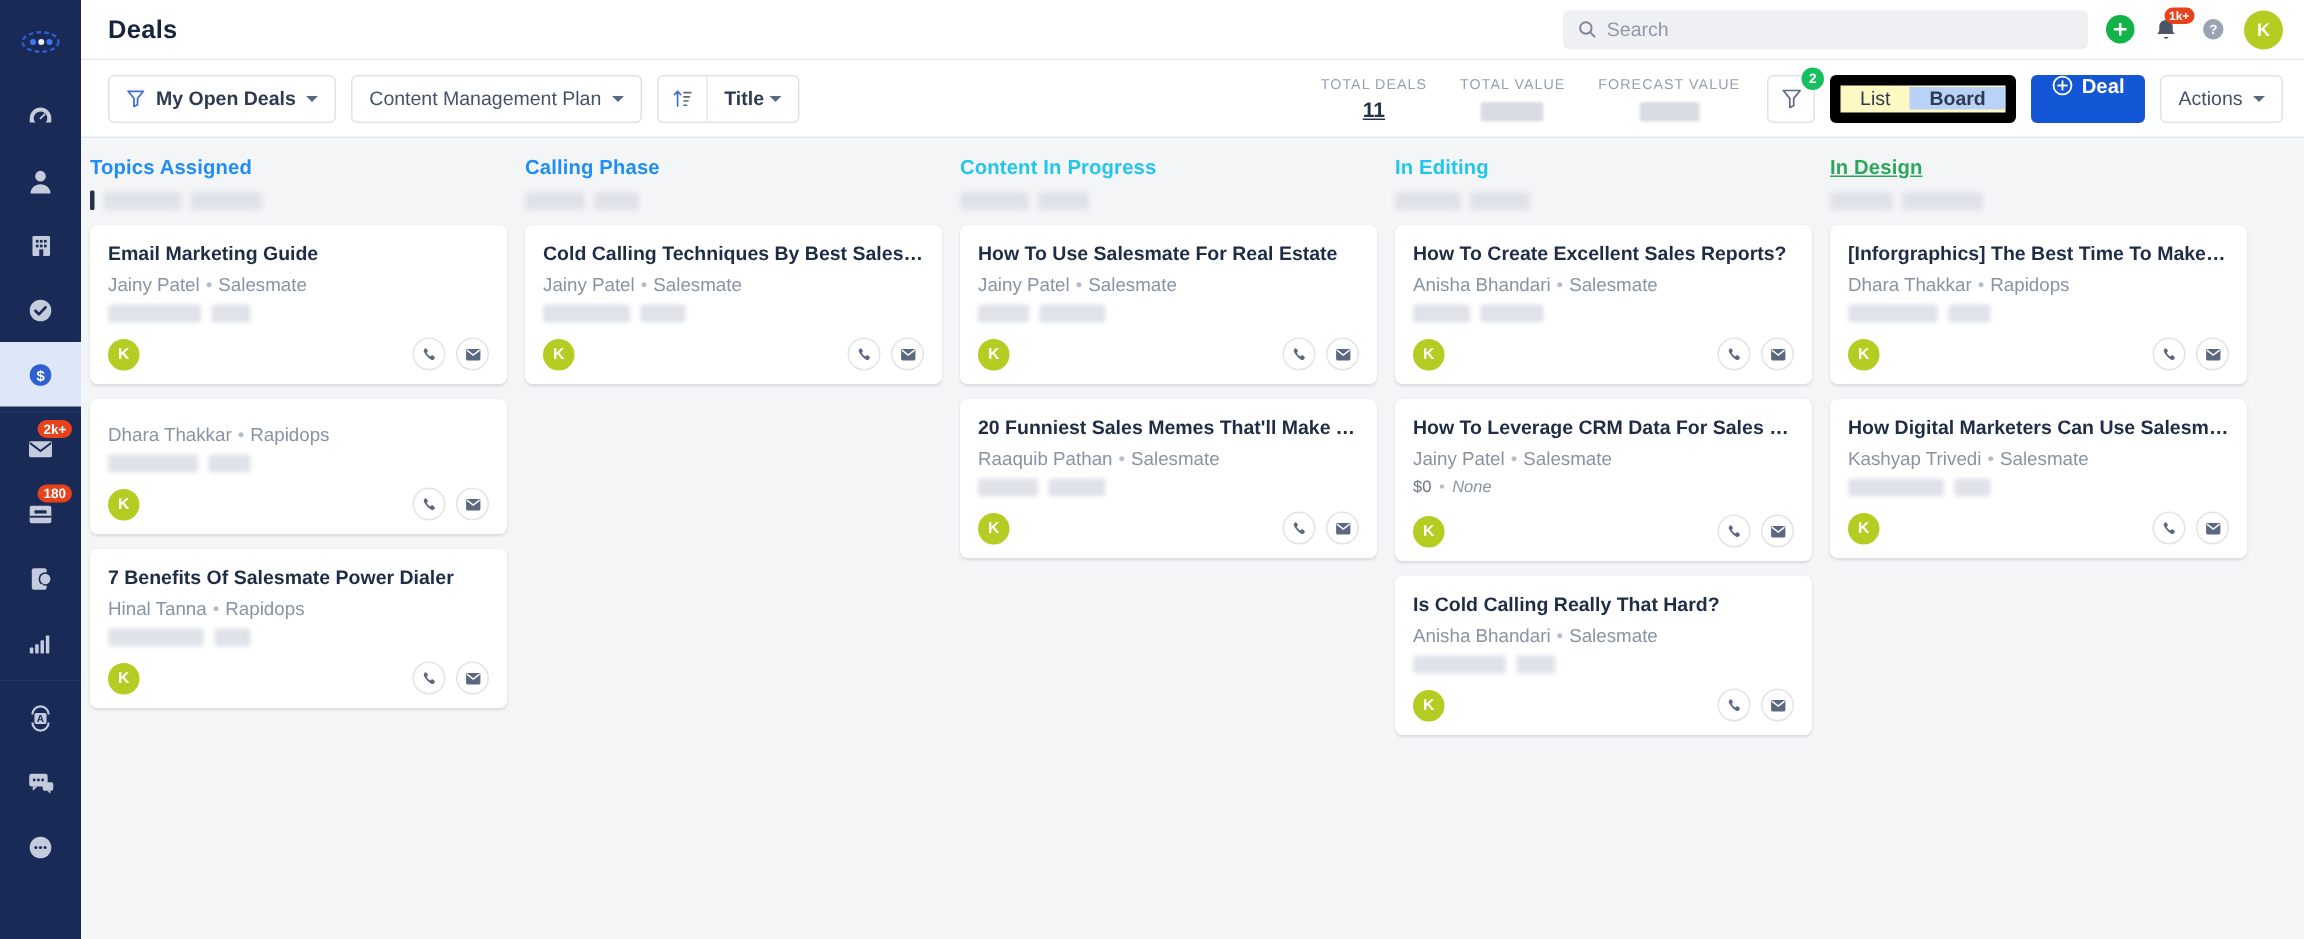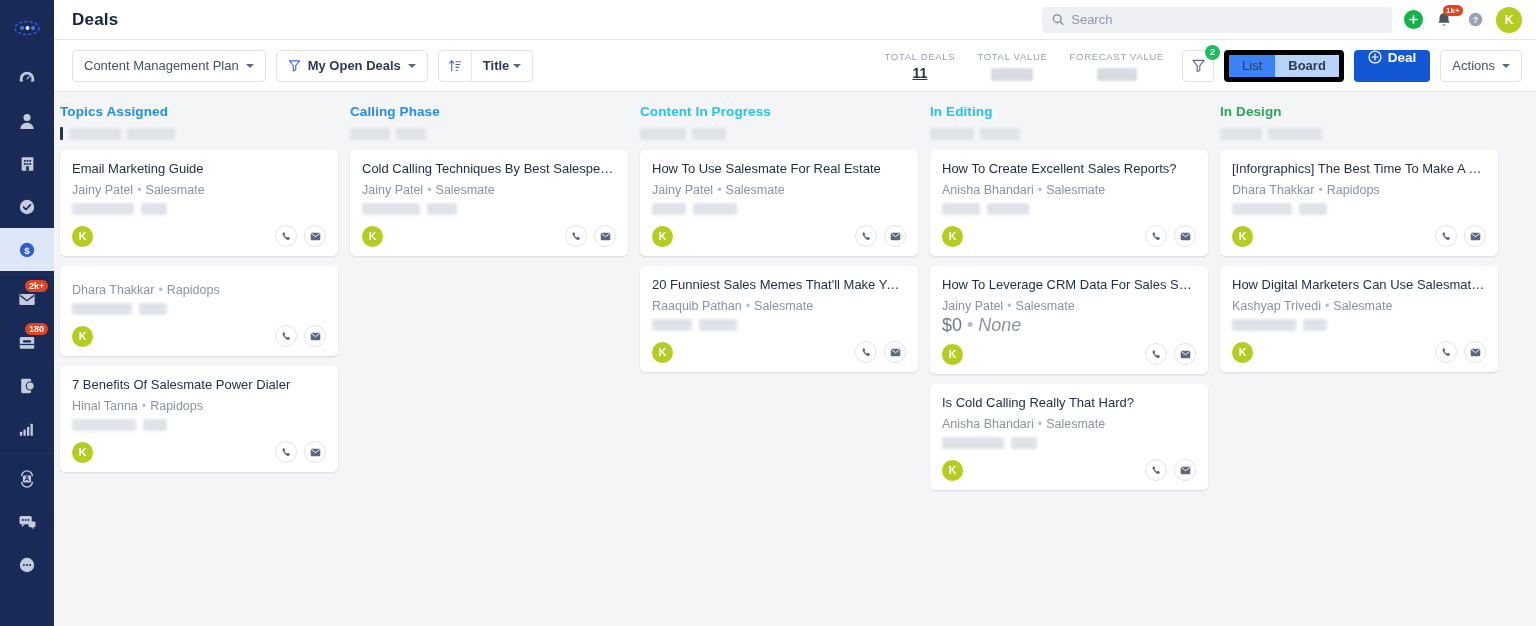--- a/index.html
+++ b/index.html
@@ -114,21 +114,21 @@
 
   .filter-btn {
     position: relative; width: 32px; height: 32px; border: 1px solid #dfe2e8; border-radius: 4px;
     background: #fff; display: flex; align-items: center; justify-content: center; cursor: pointer;
   }
   .filter-badge {
     position: absolute; top: -6px; right: -7px; background: #16c060; color: #fff;
     border-radius: 50%; width: 15px; height: 15px; font-size: 9px; font-weight: bold;
     display: flex; align-items: center; justify-content: center;
   }
-  .viewtoggle { height: 32px; border: 5px solid #000000; border-radius: 4px; display: flex; overflow: hidden; background: #3b82f6; }
+  .viewtoggle { height: 32px; border: 7px solid #000000; border-radius: 4px; display: flex; overflow: hidden; background: #fef9c3; align-items: center; }
   .viewtoggle div { padding: 0 13px; display: flex; align-items: center; font-size: 13px; color: #2d3a52; cursor: pointer; }
   .viewtoggle div.sel { background: #b9d2f7; font-weight: bold; }
   .deal-btn {
     height: 32px; background: #1457d6; color: #fff; border-radius: 4px;
     display: flex; align-items: flex-start; gap: 6px; padding: 0 14px;
     font-size: 13.5px; font-weight: bold; cursor: pointer; border: none;
     font-family: "Liberation Sans", sans-serif;
   }
 
   
@@ -141,31 +141,31 @@
   .col-sub .bar { background: #dfe3e9; border-radius: 2px; height: 12px; filter: blur(1.6px); }
   .col-sub .tick { width: 3px; height: 13px; background: #26324a; border-radius: 1px; }
   .cards { padding: 10px 6px 0 6px; display: flex; flex-direction: column; gap: 10px; }
 
   .card {
     background: #fff; border-radius: 5px; padding: 11px 12px 9px 12px;
     box-shadow: 0 1px 2px rgba(30,40,60,.13);
     cursor: pointer;
   }
   .card-title {
-    font-size: 13px; font-weight: normal; color: #1f2c45; line-height: 16px;
+    font-size: 13px; font-weight: bold; color: #1f2c45; line-height: 16px;
     white-space: nowrap; overflow: hidden; text-overflow: ellipsis;
   }
   .card-meta {
     margin-top: 5px; font-size: 12.5px; color: #8a93a3; line-height: 16px;
     white-space: nowrap; overflow: hidden; text-overflow: ellipsis;
   }
   .card-meta .dot { color: #b6bdc9; margin: 0 4px; }
   .card-value { margin-top: 4px; height: 14px; display: flex; align-items: center; gap: 7px; }
   .card-value .bar { background: #dfe3e9; border-radius: 2px; height: 12px; filter: blur(1.5px); }
-  .card-value-text { margin-top: 3px; font-size: 18px; color: #6e7889; line-height: 17px; }
+  .card-value-text { margin-top: 3px; font-size: 11px; color: #6e7889; line-height: 17px; }
   .card-value-text .none { font-style: italic; color: #8a93a3; }
   .card-value-text .dot { color: #b6bdc9; margin: 0 5px; }
   .card-foot { margin-top: 9px; display: flex; align-items: center; }
   .card-avatar {
     width: 21px; height: 21px; border-radius: 50%; background: #b5cc22;
     color: #fff; font-size: 10.5px; font-weight: bold;
     display: flex; align-items: center; justify-content: center;
   }
   .card-actions { margin-left: auto; display: flex; gap: 7px; }
   .act-btn {
@@ -335,29 +335,29 @@
         <svg class="help-icon" width="17" height="17" viewBox="0 0 20 20">
           <circle cx="10" cy="10" r="8" fill="#9aa3b2"></circle>
           <text x="10" y="14" font-size="10.5" font-weight="bold" fill="#fff" text-anchor="middle" font-family="Liberation Sans, sans-serif">?</text>
         </svg>
         <div class="avatar-top">K</div>
       </div>
     </div>
 
     <div class="toolbar">
       <div class="pill">
-        <span>Content Management Plan</span>
-        <span class="caret"></span>
-      </div>
-
-      <div class="pill">
         <svg width="13" height="13" viewBox="0 0 14 14">
           <path d="M1.5 2h11l-4.2 5v4.6L5.7 13V7z" fill="none" stroke="#3f6bd8" stroke-width="1.25" stroke-linejoin="round"></path>
         </svg>
         <span style="font-weight:bold;color:#2d3a52">My Open Deals</span>
+        <span class="caret"></span>
+      </div>
+
+      <div class="pill">
+        <span>Content Management Plan</span>
         <span class="caret"></span>
       </div>
 
       <div class="pill-group">
         <div class="seg first">
           <svg width="14" height="15" viewBox="0 0 15 16">
             <path d="M4 13.5V3M4 3L1.8 5.4M4 3l2.2 2.4" stroke="#3f6bd8" stroke-width="1.2" fill="none" stroke-linecap="round"></path>
             <g stroke="#5c6880" stroke-width="1.15" stroke-linecap="round">
               <path d="M8.5 4h5"></path>
                 <path d="M8.5 7h4"></path>
@@ -667,21 +667,21 @@
                         <path d="M1.3 1.6L6 5.2l4.7-3.6" stroke="#fff" stroke-width="1.05" fill="none"></path>
                       </svg>
                     </div>
                   </div>
                 </div>
               </div>
             </div>
           </div>
           <div class="column">
             <div class="col-head">
-              <div class="col-title" style="color: rgb(42, 168, 90);">In Design</div>
+              <div class="col-title" style="color: rgb(42, 168, 90); text-decoration: underline;">In Design</div>
               <div class="col-sub">
                 <span class="bar" style="width: 42px;"></span>
                 <span class="bar" style="width: 54px;"></span>
               </div>
             </div>
             <div class="cards">
               <div class="card">
                 <div class="card-title">[Inforgraphics] The Best Time To Make A S...</div>
                 <div class="card-meta"><span>Dhara Thakkar</span><span class="dot">•</span><span>Rapidops</span></div>
                 <div class="card-value">

